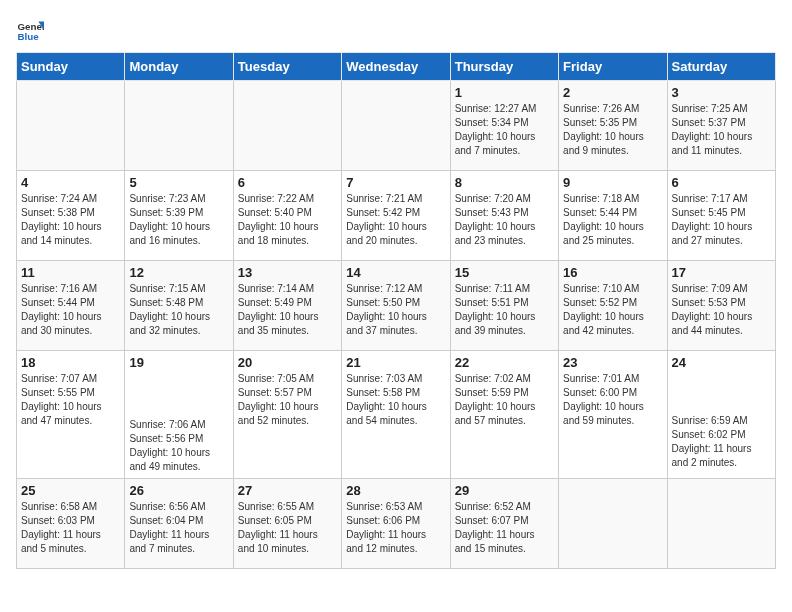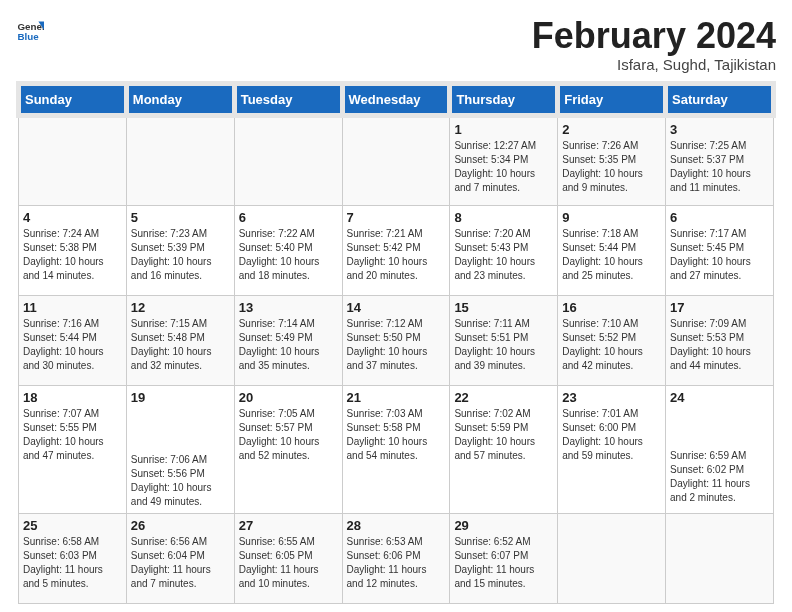--- a/index.html
+++ b/index.html
@@ -45,21 +45,21 @@
     }
     thead tr {
       background-color: #1a6abf;
       color: #fff;
     }
     thead th {
       padding: 6px 4px;
       font-size: 13px;
       font-weight: bold;
       text-align: left;
-      border: 5px solid #e5e5e5;
+      border: 1px solid #e5e5e5;
     }
     tbody tr {
       vertical-align: top;
     }
     tbody td {
       border: 1px solid #ccc;
       padding: 4px 4px;
       font-size: 10.5px;
       color: #333;
       height: 90px;
@@ -86,24 +86,20 @@
 </head>
 <body>
 
 <div class="header-area">
   <div class="logo">
     <svg class="logo-icon" viewBox="0 0 40 40" xmlns="http://www.w3.org/2000/svg">
       <text x="2" y="20" font-size="14" font-weight="bold" fill="#333">General</text>
       <text x="2" y="34" font-size="14" font-weight="bold" fill="#1a6abf">Blue</text>
       <polygon points="32,8 40,8 40,20" fill="#1a6abf"></polygon>
     </svg>
-  </div>
-  <div class="title-area">
-    <div class="main-title">February 2024</div>
-    <div class="subtitle">Isfara, Sughd, Tajikistan</div>
   </div>
 </div>
 
 <table>
   <thead>
     <tr>
       <th>Sunday</th>
       <th>Monday</th>
       <th>Tuesday</th>
       <th>Wednesday</th>

